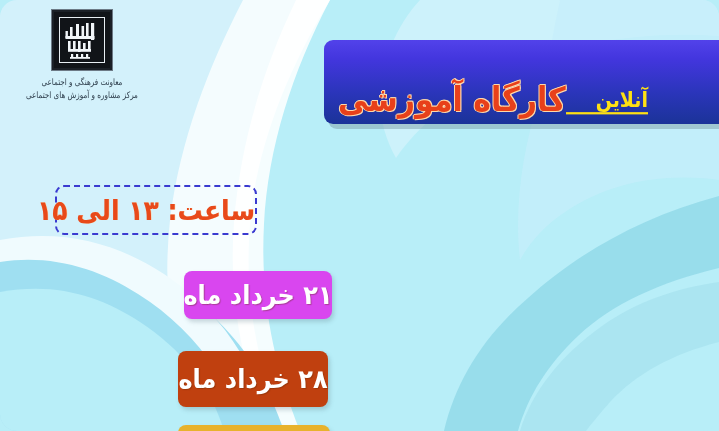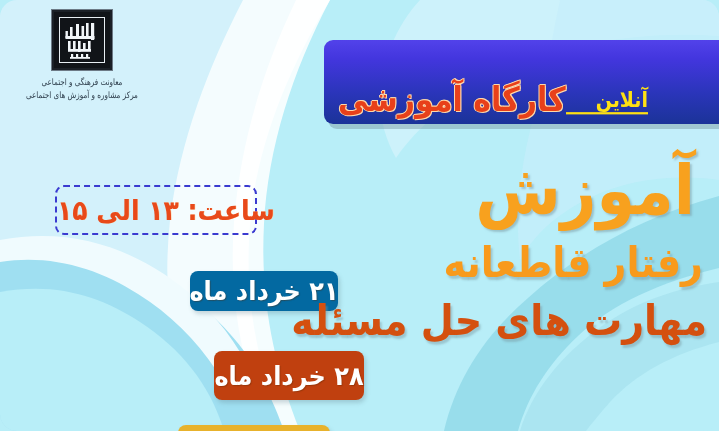--- a/index.html
+++ b/index.html
@@ -68,21 +68,21 @@
     transform:scaleY(1.12);
     line-height:1;
     margin-bottom:2px;
   }
 
   
   #time-badge{
     position:absolute;left:55px;top:185px;width:202px;height:50px;
     border:2.2px dashed #3a3ad0;
     border-radius:9px;
-    display:flex;align-items:center;justify-content:flex-start;
+    display:flex;align-items:center;justify-content:flex-end;
     background:transparent;
     box-sizing:border-box;
   }
   #time-badge-text{
     font-size:25px;font-weight:bold;color:#e8491a;
     direction:rtl;white-space:nowrap;
     transform:scaleY(1.1);
     text-shadow:0.5px 0.5px 0 rgba(255,210,160,.9);
   }
 
@@ -93,22 +93,22 @@
     display:flex;align-items:center;justify-content:center;
     box-sizing:border-box;
     box-shadow:2px 3px 4px rgba(90,120,130,.28);
   }
   .date-badge-text{
     font-size:24px;font-weight:bold;color:#ffffff;
     direction:rtl;white-space:nowrap;
     transform:scaleY(1.08);
     text-shadow:1px 1px 1px rgba(90,40,0,.35);
   }
-  #date-badge-0{left:190px;top:271px;width:148px;height:40px;background:#0369a1;}
-  #date-badge-1{left:178px;top:351px;width:150px;height:49px;background:#c0400f;margin-left:36px;}
+  #date-badge-0{left:184px;top:271px;width:148px;height:48px;background:#d946ef;}
+  #date-badge-1{left:178px;top:351px;width:150px;height:56px;background:#c0400f;}
   #date-badge-2{left:178px;top:425px;width:152px;height:44px;background:#e8b22c;}
 
   
   #headline-area{
     position:absolute;right:8px;top:160px;width:380px;
     text-align:right;direction:rtl;
   }
   .headline{
     white-space:nowrap;font-weight:bold;line-height:1;
     direction:rtl;
@@ -219,20 +219,14 @@
   <div class="date-badge" id="date-badge-0">
     <span class="date-badge-text">۲۱ خرداد ماه</span>
   </div>
   <div class="date-badge" id="date-badge-1">
     <span class="date-badge-text">۲۸ خرداد ماه</span>
   </div>
   <div class="date-badge" id="date-badge-2">
     <span class="date-badge-text"></span>
   </div>
 
-  <div id="headline-area">
-    <div class="headline" id="headline-main">آموزش</div>
-    <div class="headline" id="headline-sub-0">رفتار قاطعانه</div>
-    <div class="headline" id="headline-sub-1">مهارت های حل مسئله</div>
-    <div class="headline" id="headline-sub-2"></div>
-  </div>
 
 </div>
 
 </body></html>

